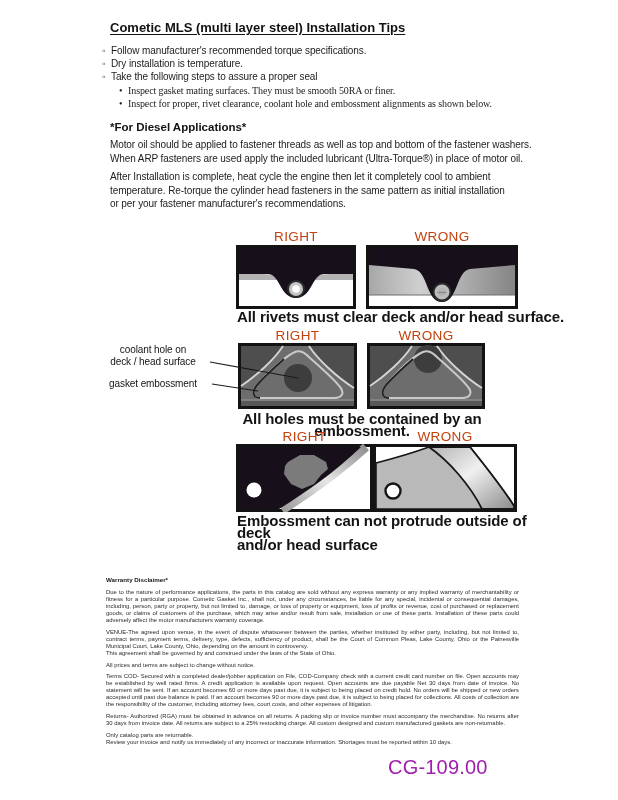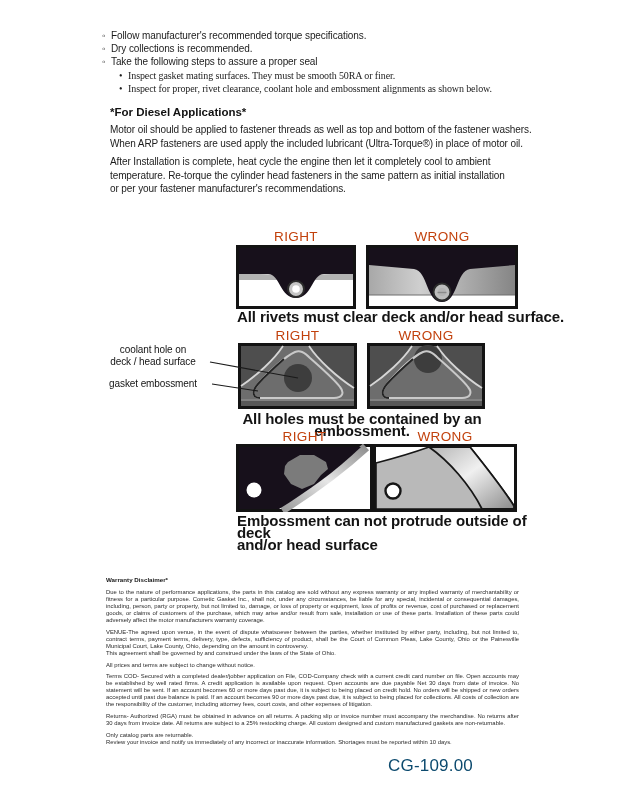--- a/index.html
+++ b/index.html
@@ -26,31 +26,32 @@
   .dpanel { position:absolute; display:block; }
   .dcaption { position:absolute; font-size:15px; font-weight:bold; line-height:11.8px; letter-spacing:-0.1px; white-space:pre-line; color:#141414; }
   .dcaption.centered { text-align:center; }
   .side-label { position:absolute; font-size:10px; line-height:11.5px; letter-spacing:-0.1px; text-align:center; white-space:pre-line; color:#141414; }
   .leader { position:absolute; z-index:3; }
 
   .disclaimer { position:absolute; left:106px; top:576px; width:413px; font-size:5.9px; line-height:7px; color:#2b2b2b; }
   .disclaimer-heading { font-size:6.2px; font-weight:bold; margin-bottom:6px; color:#161616; }
   .disclaimer p { margin-bottom:4.8px; text-align:justify; white-space:pre-line; }
 
-  .page-code { position:absolute; left:388px; top:756px; font-size:17px; letter-spacing:0.2px; color:#0c4a6e; }
+  .page-code { position:absolute; left:388px; top:756px; font-size:20px; letter-spacing:0.2px; color:#a21caf; }
 </style>
 </head>
 <body>
 
 <div class="page">
 
   <div class="content">
+    <h1 class="title">Cometic MLS (multi layer steel) Installation Tips</h1>
     <ul class="bullets">
       <li>Follow manufacturer's recommended torque specifications.</li>
-      <li>Dry collections is recommended.</li>
+      <li>Dry installation is temperature.</li>
       <li>Take the following steps to assure a proper seal</li>
     </ul>
     <ul class="subbullets">
       <li>Inspect gasket mating surfaces.  They must be smooth 50RA or finer.</li>
       <li>Inspect for proper, rivet clearance, coolant hole and embossment alignments as shown below.</li>
     </ul>
     <h2 class="diesel-heading">*For Diesel Applications*</h2>
     <p class="body-p">Motor oil should be applied to fastener threads as well as top and bottom of the fastener washers.
 When ARP fasteners are used apply the included lubricant (Ultra-Torque®) in place of motor oil.</p>
     <p class="body-p" style="margin-top:5px">After Installation is complete, heat cycle the engine then let it completely cool to ambient

